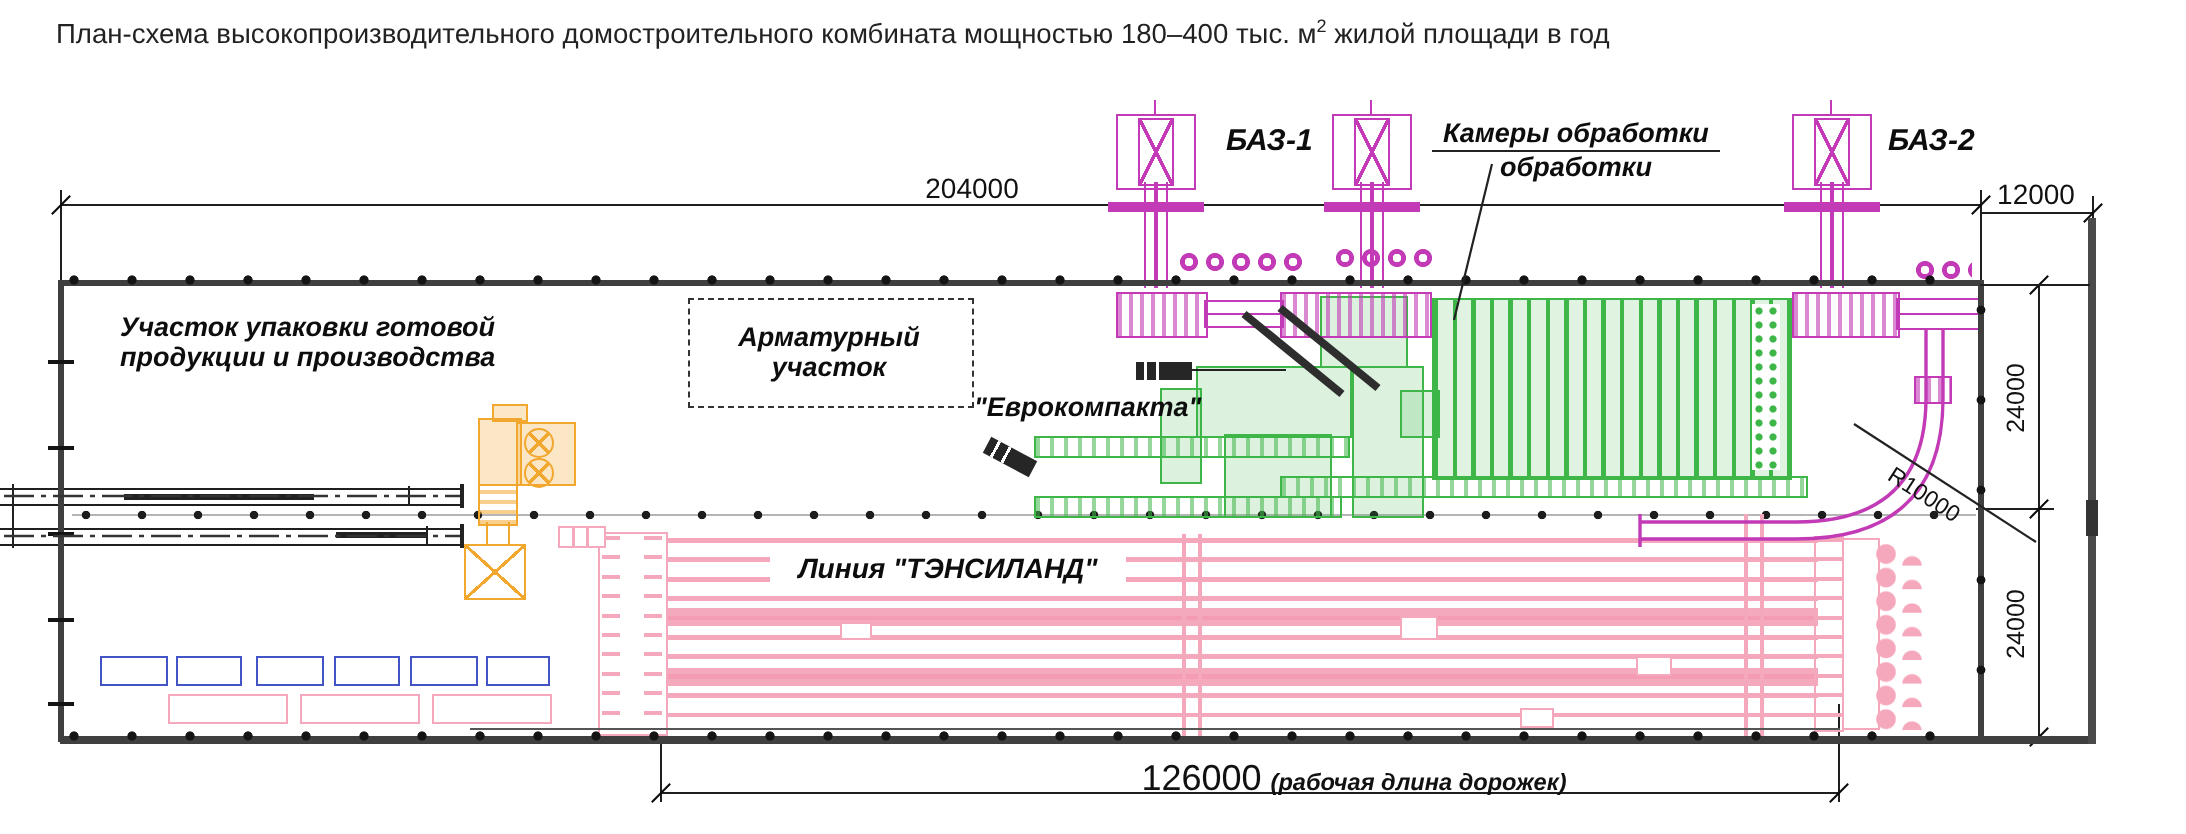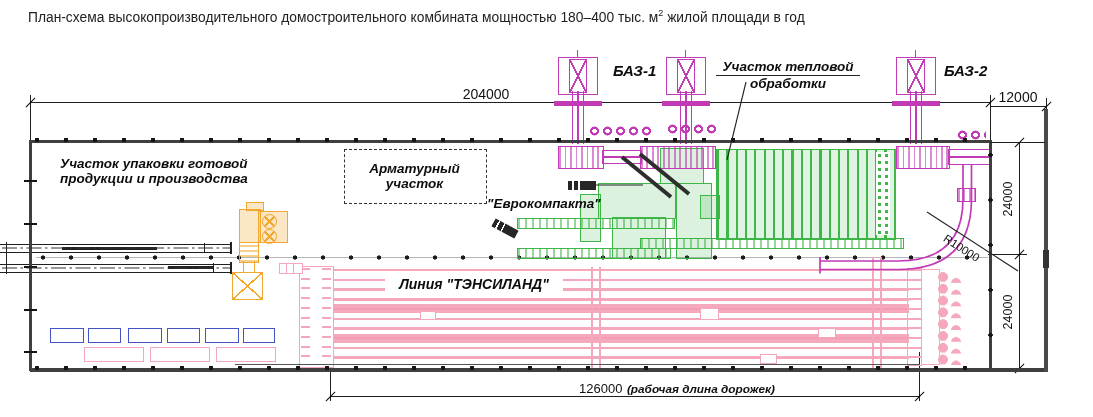--- a/index.html
+++ b/index.html
@@ -87,21 +87,21 @@
   <div class="tick" style="left:1013px;top:368px;"></div>
   <div class="dim" style="left:978px;top:192px;width:60px;text-align:center;transform:rotate(-90deg);font-size:12.5px;">24000</div>
   <div class="dim" style="left:978px;top:305px;width:60px;text-align:center;transform:rotate(-90deg);font-size:12.5px;">24000</div>
 
   <div class="vline" style="left:330px;top:367px;height:34px;"></div>
   <div class="vline" style="left:919px;top:352px;height:49px;"></div>
   <div class="hline" style="left:330px;top:396px;width:590px;"></div>
   <div class="tick" style="left:324px;top:396px;"></div>
   <div class="tick" style="left:913px;top:396px;"></div>
   <div class="abs" style="left:497px;top:379px;width:360px;text-align:center;">
-    <span class="dim" style="position:static;font-size:13px;">126000</span>
+    <span class="dim" style="position:static;font-size:18px;">126000</span>
     <span style="font-size:11.8px;font-style:italic;font-weight:bold;">(рабочая длина дорожек)</span>
   </div>
 
   <div class="hline" style="left:36px;top:257px;width:952px;border-top-color:#b5b5b5;"></div>
   <div class="dotsm" style="left:38px;top:253px;width:950px;"></div>
 
   <div class="hline" style="left:0;top:244px;width:232px;border-top-width:1px;"></div>
   <div class="hline" style="left:0;top:252px;width:232px;border-top-width:1px;"></div>
   <div class="hline" style="left:0;top:264px;width:232px;border-top-width:1px;"></div>
   <div class="hline" style="left:0;top:272px;width:232px;border-top-width:1px;"></div>
@@ -233,21 +233,21 @@
     </g>
     <g stroke="#333" stroke-width="1.2" stroke-dasharray="15 3.5 2.5 3.5">
       <line x1="2" y1="248" x2="230" y2="248"></line>
       <line x1="2" y1="268" x2="230" y2="268"></line>
     </g>
   </svg>
 
   <div class="lbl" style="left:599px;top:63px;font-size:15px;margin-left:14px;">БАЗ-1</div>
   <div class="lbl" style="left:944px;top:63px;font-size:15px;">БАЗ-2</div>
   <div class="lbl" style="left:716px;top:59px;width:144px;text-align:center;">
-    <div style="border-bottom:1.3px solid #222;padding-bottom:1px;">Участок тепловой</div>
+    <div style="border-bottom:1.3px solid #222;padding-bottom:1px;">Камеры обработки</div>
     <div>обработки</div>
   </div>
   <div class="lbl" style="left:60px;top:156px;">
     <div>Участок упаковки готовой</div>
     <div>продукции и производства</div>
   </div>
   <div class="lbl" style="left:344px;top:161px;width:141px;text-align:center;">
     <div>Арматурный</div>
     <div>участок</div>
   </div>

